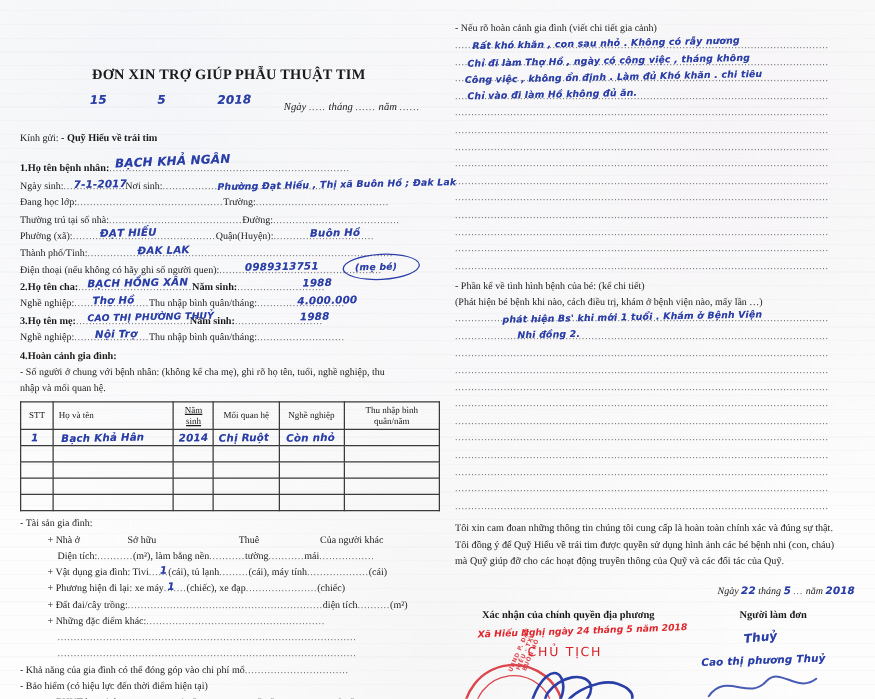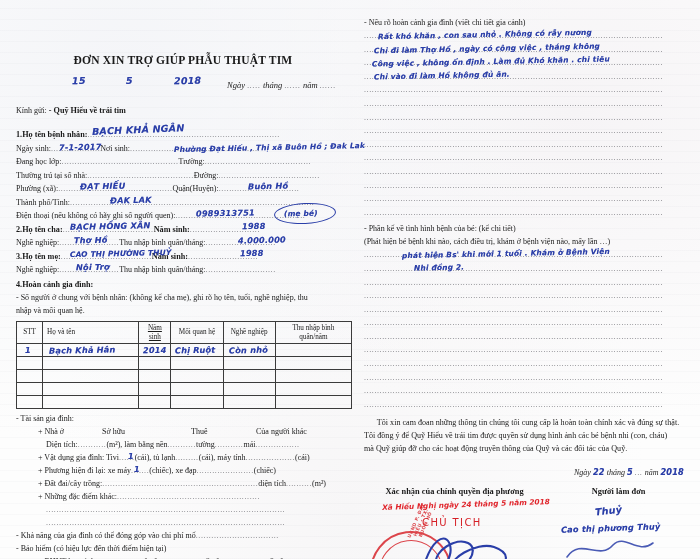--- a/index.html
+++ b/index.html
@@ -407,21 +407,21 @@
     <div class="ruleline"><span class="dots">...................................................................................................................</span></div>
     <div class="ruleline"><span class="dots">...................................................................................................................</span></div>
     <div class="ruleline"><span class="dots">...................................................................................................................</span></div>
     <div class="ruleline"><span class="dots">...................................................................................................................</span></div>
     <div class="ruleline"><span class="dots">...................................................................................................................</span></div>
     <div class="ruleline"><span class="dots">...................................................................................................................</span></div>
     <div class="ruleline"><span class="dots">...................................................................................................................</span></div>
     <div class="ruleline"><span class="dots">...................................................................................................................</span></div>
     <div class="ruleline"><span class="dots">...................................................................................................................</span></div>
 
-    <div class="para" style="margin-top:6px;text-align:center;">Tôi xin cam đoan những thông tin chúng tôi cung cấp là hoàn toàn chính xác và đúng sự thật.</div>
+    <div class="para" style="margin-top:6px;">Tôi xin cam đoan những thông tin chúng tôi cung cấp là hoàn toàn chính xác và đúng sự thật.</div>
     <div class="para">Tôi đồng ý để Quỹ Hiểu về trái tim được quyền sử dụng hình ảnh các bé bệnh nhi (con, cháu)</div>
     <div class="para">mà Quỹ giúp đỡ cho các hoạt động truyền thông của Quỹ và các đối tác của Quỹ.</div>
 
     <div style="text-align:right; font-style:italic; font-size:8px; margin-top:12px; padding-right:8px; position:relative;">
       <span>Ngày</span>
       <span class="hw" style="position:relative; left:0; top:0; display:inline;">22</span>
       <span>tháng</span>
       <span class="hw" style="position:relative; display:inline;">5</span>
       <span class="dots">...</span>
       <span>năm</span>

